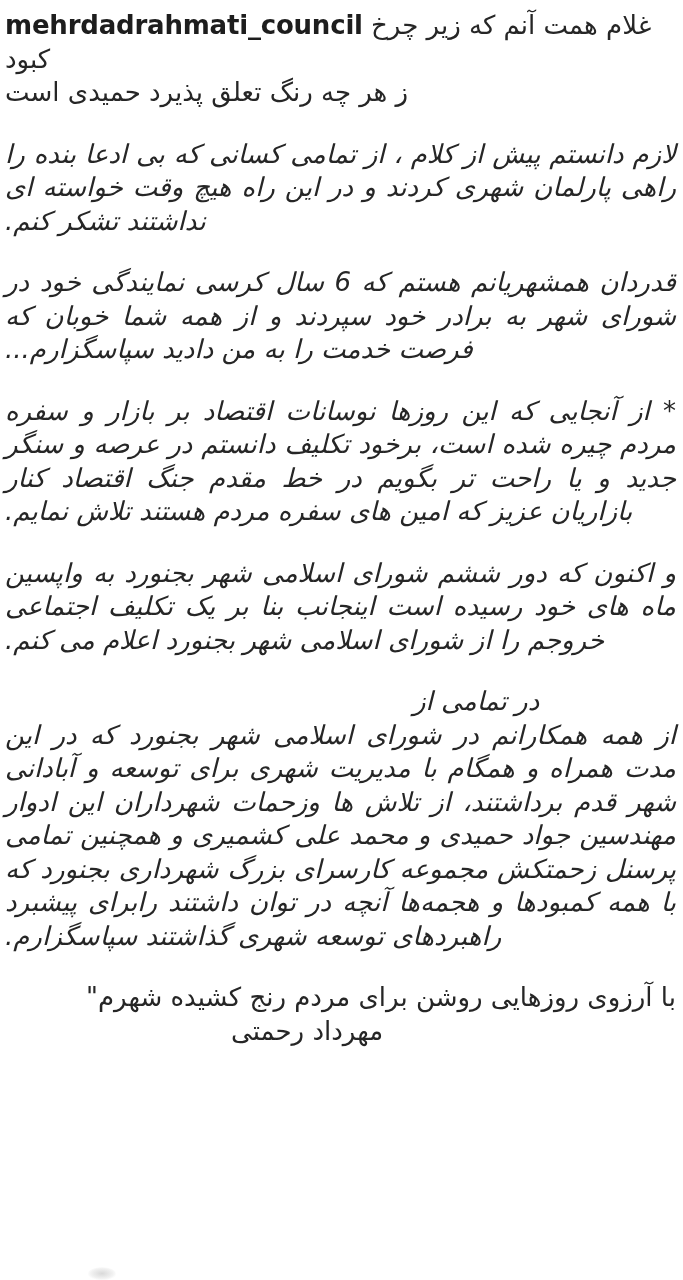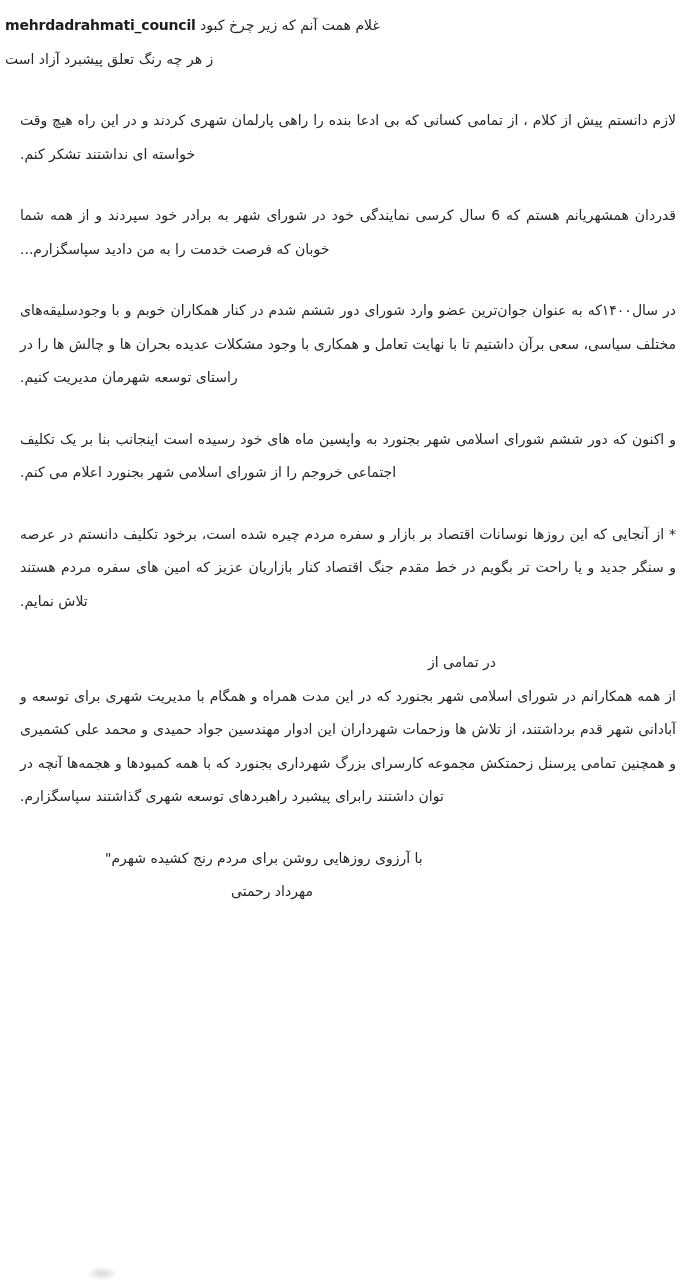--- a/index.html
+++ b/index.html
@@ -7,39 +7,40 @@
     width: 683px;
     height: 1280px;
     background: #ffffff;
     overflow: hidden;
     font-family: "DejaVu Sans", sans-serif;
     color: #262626;
     position: relative;
   }
   .caption {
     padding: 9px 7px 0 5px;
-    font-size: 14px;
+    font-size: 26px;
     line-height: 33.5px;
   }
   .header-line {
     direction: ltr;
     text-align: left;
     margin: 0 0 28px 0;
   }
   .username {
     font-weight: 700;
     color: #1d1d1d;
     letter-spacing: -0.2px;
   }
   .poem { unicode-bidi: embed; direction: rtl; }
   p.body-par {
     direction: rtl;
     text-align: justify;
     text-align-last: left;
-    margin: 0 0 28px 15px;
+    margin: 0 0 28px 0;
+    font-style: italic;
   }
   .ending-lead {
     display: inline-block;
     margin-left: 408px;
     white-space: nowrap;
   }
   .closing {
     direction: rtl;
     text-align: left;
     white-space: nowrap;
@@ -60,33 +61,32 @@
 </style>
 </head>
 <body>
 
 <div class="caption">
 
   <p class="header-line">
     <span class="username">mehrdadrahmati_council</span>
     <span class="poem">
       <span>غلام همت آنم که زیر چرخ کبود</span><br>
-      <span>ز هر چه رنگ تعلق پیشبرد آزاد است</span>
+      <span>ز هر چه رنگ تعلق پذیرد حمیدی است</span>
     </span>
   </p>
 
   <p class="body-par">لازم دانستم پیش از کلام ، از تمامی کسانی که بی ادعا بنده را راهی پارلمان شهری کردند و در این راه هیچ وقت خواسته ای نداشتند تشکر کنم.</p>
 
   <p class="body-par">قدردان همشهریانم هستم  که 6 سال کرسی نمایندگی خود در شورای شهر به برادر خود سپردند و از  همه شما خوبان که فرصت خدمت را به  من  دادید سپاسگزارم...</p>
 
-  <p class="body-par">در سال۱۴۰۰که به عنوان جوان‌ترین عضو وارد شورای دور ششم شدم در کنار همکاران خوبم و با وجودسلیقه‌های مختلف سیاسی، سعی برآن داشتیم تا با نهایت تعامل و همکاری با وجود مشکلات عدیده بحران ها و چالش ها را در راستای توسعه شهرمان مدیریت کنیم.</p>
+
+  <p class="body-par">* از آنجایی که این روزها  نوسانات اقتصاد بر بازار و سفره مردم چیره شده است، برخود تکلیف دانستم در عرصه و سنگر جدید و یا راحت تر بگویم در خط مقدم جنگ اقتصاد کنار بازاریان عزیز که امین های سفره مردم هستند تلاش نمایم.</p>
 
   <p class="body-par">و اکنون که دور ششم شورای اسلامی  شهر بجنورد به واپسین ماه های خود رسیده است اینجانب بنا بر یک تکلیف اجتماعی خروجم را از شورای اسلامی شهر بجنورد اعلام می کنم.</p>
-
-  <p class="body-par">* از آنجایی که این روزها  نوسانات اقتصاد بر بازار و سفره مردم چیره شده است، برخود تکلیف دانستم در عرصه و سنگر جدید و یا راحت تر بگویم در خط مقدم جنگ اقتصاد کنار بازاریان عزیز که امین های سفره مردم هستند تلاش نمایم.</p>
 
 
   <p class="body-par">
     <span class="ending-lead">در تمامی  از</span><br>
     <span>از همه همکارانم در شورای اسلامی شهر بجنورد  که در این مدت همراه و همگام با مدیریت شهری برای توسعه و آبادانی شهر قدم برداشتند، از تلاش ها وزحمات شهرداران این ادوار مهندسین جواد حمیدی  و محمد علی کشمیری و همچنین تمامی پرسنل زحمتکش مجموعه کارسرای بزرگ شهرداری بجنورد که با همه کمبودها و هجمه‌ها آنچه در توان داشتند رابرای پیشبرد راهبردهای توسعه شهری  گذاشتند سپاسگزارم.</span>
   </p>
 
   <div class="closing-block">
     <div class="closing closing-wish">با آرزوی روزهایی روشن برای مردم رنج کشیده شهرم"</div>
     <div class="closing signature">مهرداد رحمتی</div>

